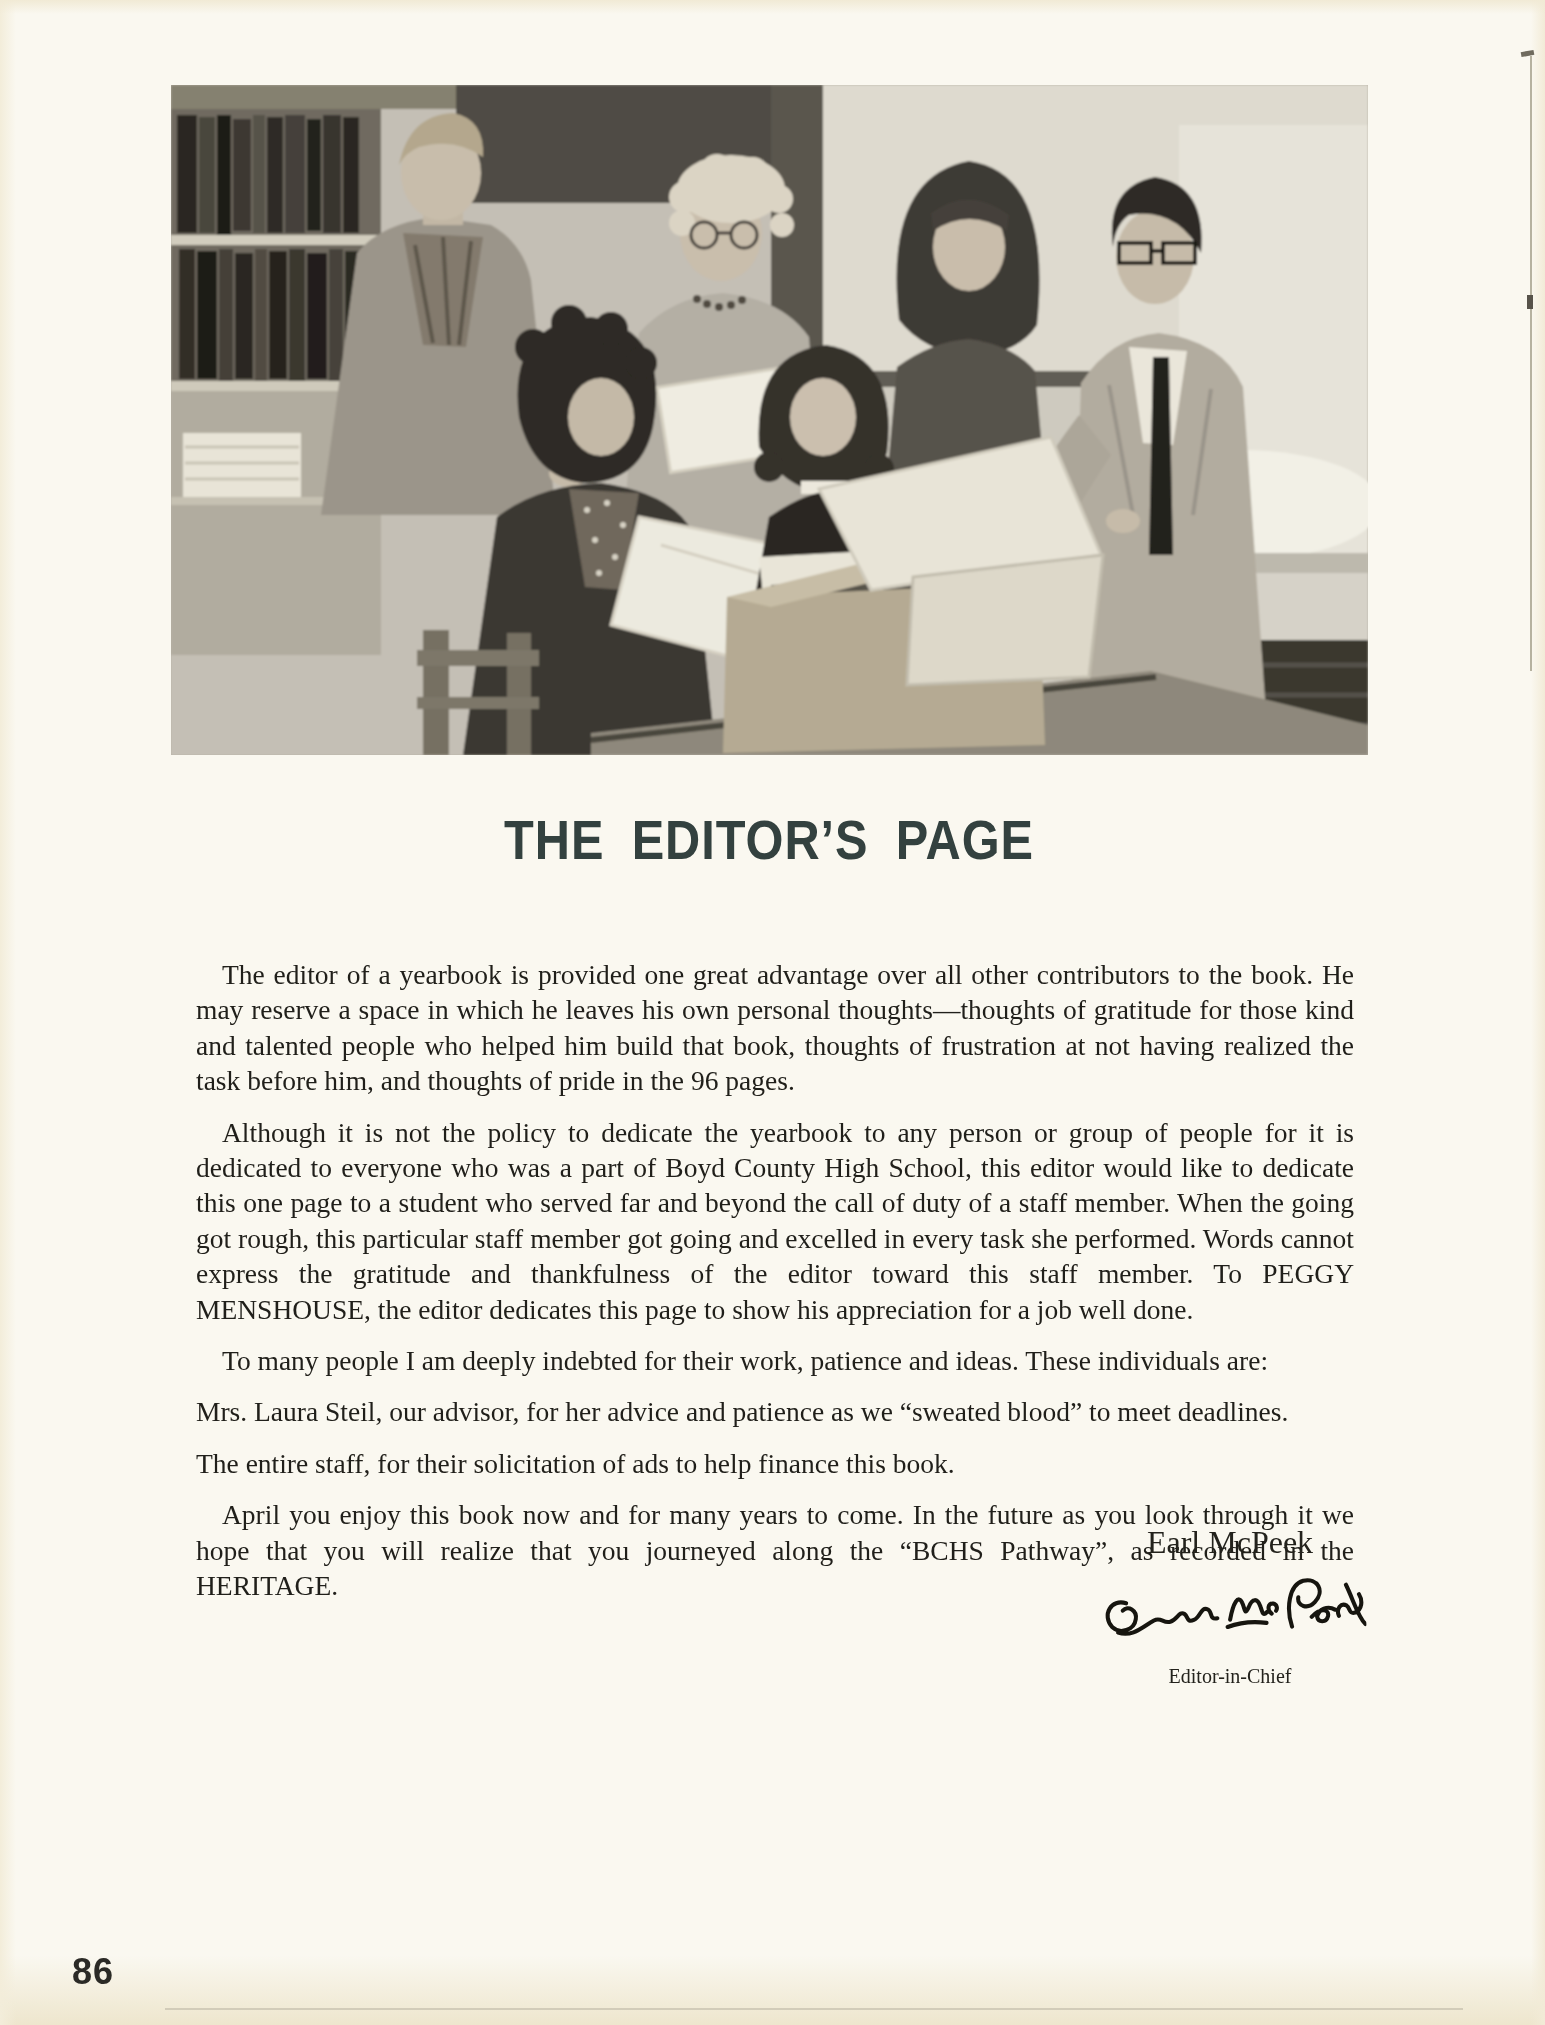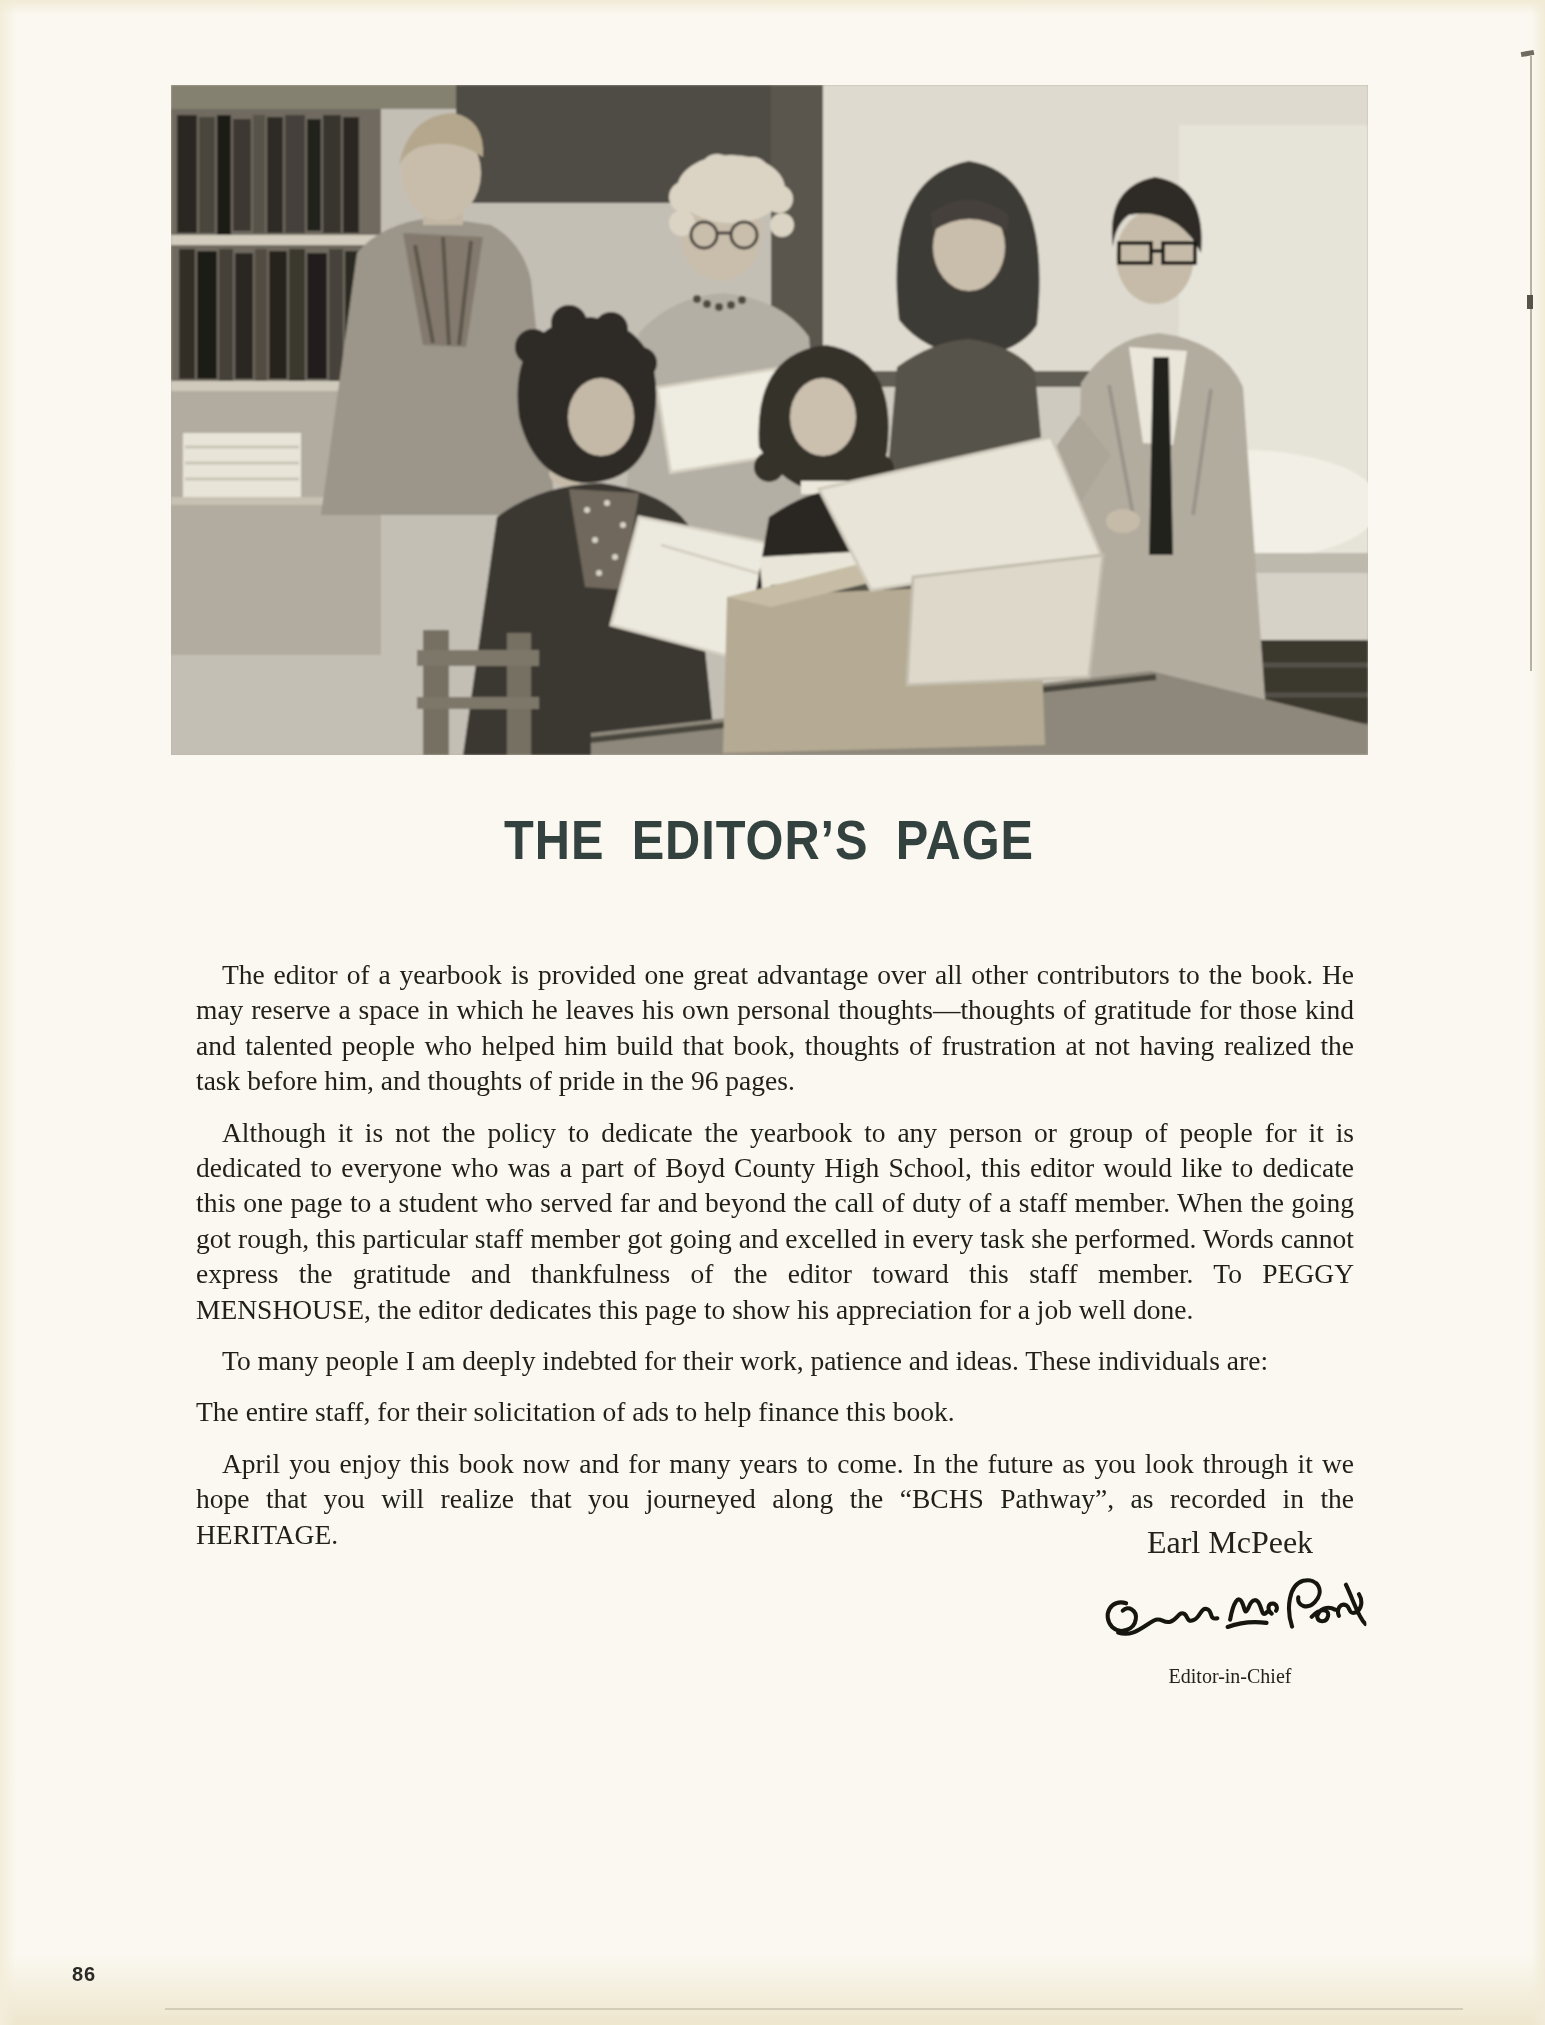--- a/index.html
+++ b/index.html
@@ -21,21 +21,21 @@
     font-size:53px;letter-spacing:1px;word-spacing:14px;color:#33413f;
     transform:scaleX(.92) scaleY(1.05);white-space:nowrap;
   }
   .body-text{position:absolute;left:180px;top:941px;width:1190px;font-size:27.5px;line-height:35.4px;text-align:justify;color:#201f1a;}
   .body-text p{margin:16px;}
   .body-text p.ind{text-indent:26px;}
   .sig-block{position:absolute;left:1020px;top:1524px;width:420px;text-align:center;}
   .byline{font-size:32px;color:#23221c;}
   .sig-svg{display:block;margin:8px auto 0;transform:rotate(-2deg);}
   .role{font-size:20px;margin-top:2px;color:#23221c;}
-  .pagenum{position:absolute;left:72px;top:1951px;font-family:"Liberation Sans",sans-serif;font-weight:bold;font-size:20px;color:#2b2a26;letter-spacing:1px;margin-top:12px;}
+  .pagenum{position:absolute;left:72px;top:1951px;font-family:"Liberation Sans",sans-serif;font-weight:bold;font-size:36px;color:#2b2a26;letter-spacing:1px;}
   .scanline{position:absolute;left:1530px;top:56px;width:2px;height:615px;background:#b6b2a0;}
   .tick1{position:absolute;left:1521px;top:51px;width:13px;height:5px;background:#6f6b5e;transform:rotate(-10deg);}
   .tick2{position:absolute;left:1527px;top:295px;width:6px;height:14px;background:#57534a;}
   .bottomline{position:absolute;left:165px;top:2008px;width:1298px;height:2px;background:#d2ccb9;}
 </style>
 </head>
 <body>
 
 <div class="page">
 
@@ -212,20 +212,21 @@
   </div>
 
   <div class="title-wrap">
     <span>THE EDITOR’S PAGE</span>
   </div>
 
   <div class="body-text">
     <p class="ind">The editor of a yearbook is provided one great advantage over all other contributors to the book. He may reserve a space in which he leaves his own personal thoughts—thoughts of gratitude for those kind and talented people who helped him build that book, thoughts of frustration at not having realized the task before him, and thoughts of pride in the 96 pages.</p>
     <p class="ind">Although it is not the policy to dedicate the yearbook to any person or group of people for it is dedicated to everyone who was a part of Boyd County High School, this editor would like to dedicate this one page to a student who served far and beyond the call of duty of a staff member. When the going got rough, this particular staff member got going and excelled in every task she performed. Words cannot express the gratitude and thankfulness of the editor toward this staff member. To PEGGY MENSHOUSE, the editor dedicates this page to show his appreciation for a job well done.</p>
     <p class="ind">To many people I am deeply indebted for their work, patience and ideas. These individuals are:</p>
+    <p>Mrs. Laura Steil, our advisor, for her advice and patience as we “sweated blood” to meet deadlines.</p>
     <p>The entire staff, for their solicitation of ads to help finance this book.</p>
     <p class="ind">April you enjoy this book now and for many years to come. In the future as you look through it we hope that you will realize that you journeyed along the “BCHS Pathway”, as recorded in the HERITAGE.</p>
   </div>
 
   <div class="sig-block">
     <div class="byline">Earl McPeek</div>
     <svg class="sig-svg" width="272" height="94" viewBox="0 0 300 96" role="img" aria-label="Earl McPeek">
       <g fill="none" stroke="#16150f" stroke-width="4.5" stroke-linecap="round" stroke-linejoin="round">
         <path d="M36,30 C20,24 8,42 20,56 C28,64 44,60 46,48 C48,38 38,32 32,38 M26,62 C42,68 54,56 66,50 C74,46 76,54 84,52 C92,50 94,40 100,44 C104,47 102,54 110,51 C118,48 118,36 126,40 C131,43 127,52 136,50"></path>
         <path d="M150,52 C154,34 160,24 164,34 C167,41 166,49 171,39 C175,29 181,29 184,39 C186,45 186,50 191,45 M196,47 C191,43 192,35 198,36 C202,37 203,41 201,44 M147,60 C162,55 178,55 190,57"></path>

